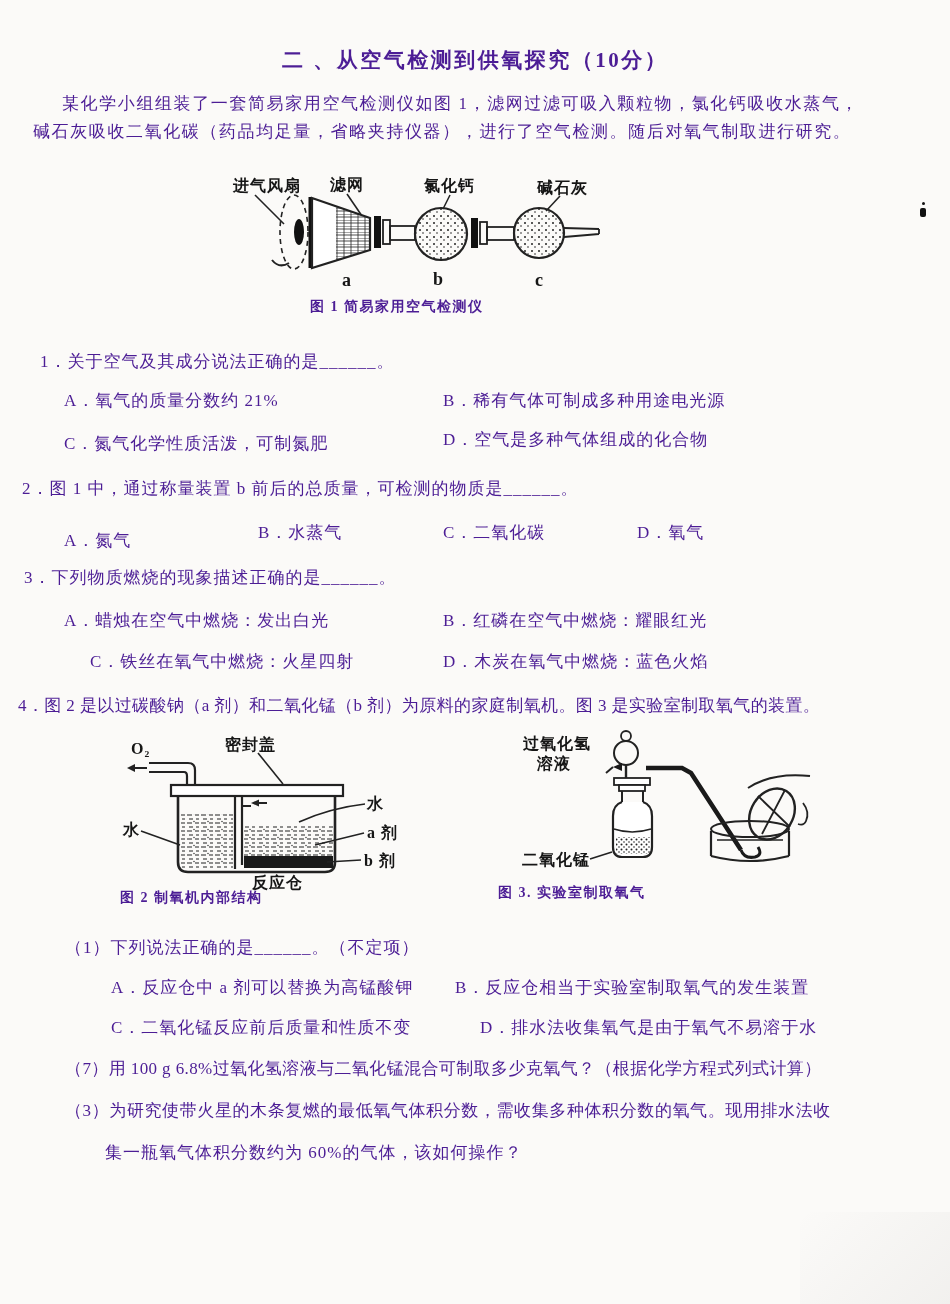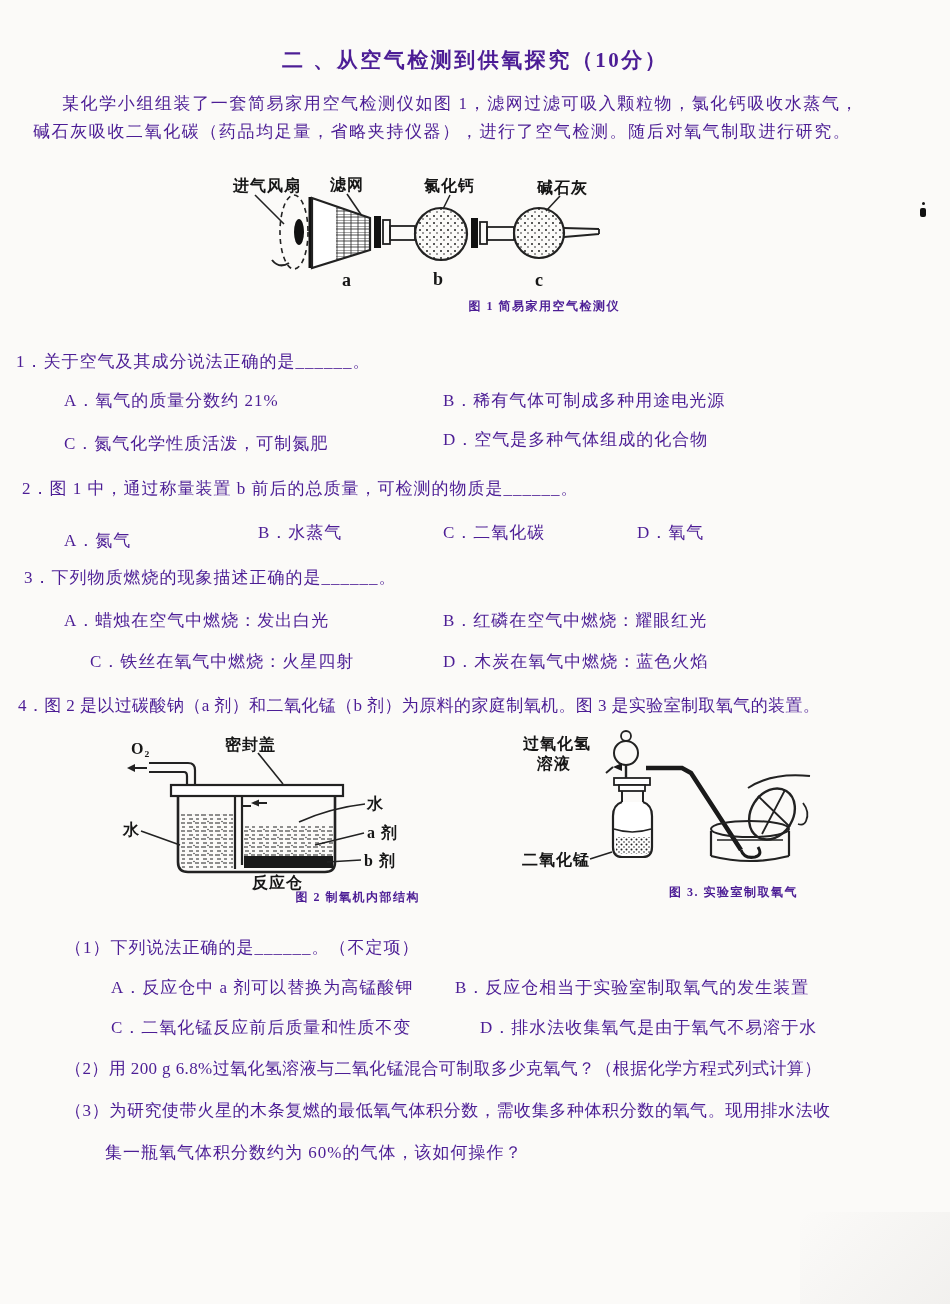--- a/index.html
+++ b/index.html
@@ -9,21 +9,21 @@
     font-family:"Liberation Serif","DejaVu Serif",serif;
     color:#4c1d95;
   }
   .abs{position:absolute;white-space:nowrap;}
   .title{
     left:0;top:46px;width:950px;text-align:center;
     font-size:21px;font-weight:700;letter-spacing:2.5px;
   }
   .body-t{font-size:17px;font-weight:400;letter-spacing:1px;}
   .intro{letter-spacing:1.6px;}
-  .caption{font-size:12px;font-weight:700;letter-spacing:1.5px;text-align:right;}
+  .caption{font-size:14px;font-weight:700;letter-spacing:1.5px;text-align:left;}
   svg{position:absolute;}
   svg text{font-family:"Liberation Serif","DejaVu Serif",serif;font-weight:700;fill:#161616;}
   .lbl{font-size:16px;letter-spacing:1px;}
   .lit{font-size:18px;}
   .speck{position:absolute;background:#111;border-radius:2px;}
   .shadow1{position:absolute;left:800px;top:1212px;width:150px;height:92px;
     background:linear-gradient(135deg,rgba(0,0,0,0) 0%,rgba(60,55,50,0.05) 100%);}
 </style>
 </head>
 <body>
@@ -87,21 +87,21 @@
     <g>
       <path d="M342,56 L377,57 M342,65 L377,62 M377,57 L377,62" fill="none" stroke="#222" stroke-width="1.8"></path>
     </g>
 
     <text class="lit" x="120" y="114">a</text>
     <text class="lit" x="211" y="113">b</text>
     <text class="lit" x="313" y="114">c</text>
   </svg>
   <div class="abs caption" style="left:310px;top:298px;width:310px;">图 1  简易家用空气检测仪</div>
 
-  <div class="abs body-t" style="left:16px;top:350px;text-align:right;">1．关于空气及其成分说法正确的是______。</div>
+  <div class="abs body-t" style="left:40px;top:350px;text-align:right;">1．关于空气及其成分说法正确的是______。</div>
   <div class="abs body-t" style="left:64px;top:389px;">A．氧气的质量分数约 21%</div>
   <div class="abs body-t" style="left:443px;top:389px;">B．稀有气体可制成多种用途电光源</div>
   <div class="abs body-t" style="left:64px;top:432px;">C．氮气化学性质活泼，可制氮肥</div>
   <div class="abs body-t" style="left:443px;top:428px;">D．空气是多种气体组成的化合物</div>
 
   <div class="abs body-t" style="left:22px;top:477px;">2．图 1 中，通过称量装置 b 前后的总质量，可检测的物质是______。</div>
   <div class="abs body-t" style="left:64px;top:521px;margin-top:8px;">A．氮气</div>
   <div class="abs body-t" style="left:258px;top:521px;text-align:center;">B．水蒸气</div>
   <div class="abs body-t" style="left:443px;top:521px;">C．二氧化碳</div>
   <div class="abs body-t" style="left:637px;top:521px;">D．氧气</div>
@@ -214,21 +214,21 @@
     </g>
   </svg>
   <div class="abs caption" style="left:498px;top:884px;width:300px;">图 3. 实验室制取氧气</div>
 
   <div class="abs body-t" style="left:65px;top:936px;">（1）下列说法正确的是______。（不定项）</div>
   <div class="abs body-t" style="left:111px;top:976px;">A．反应仓中 a 剂可以替换为高锰酸钾</div>
   <div class="abs body-t" style="left:455px;top:976px;">B．反应仓相当于实验室制取氧气的发生装置</div>
   <div class="abs body-t" style="left:111px;top:1016px;">C．二氧化锰反应前后质量和性质不变</div>
   <div class="abs body-t" style="left:455px;top:1016px;margin-left:25px;">D．排水法收集氧气是由于氧气不易溶于水</div>
 
-  <div class="abs body-t" style="left:65px;top:1057px;letter-spacing:0.4px;">（2）用 200 g 6.8%过氧化氢溶液与二氧化锰混合可制取多少克氧气？（根据化学方程式列式计算）</div>
+  <div class="abs body-t" style="left:65px;top:1057px;letter-spacing:0.4px;">（7）用 100 g 6.8%过氧化氢溶液与二氧化锰混合可制取多少克氧气？（根据化学方程式列式计算）</div>
 
   <div class="abs body-t" style="left:65px;top:1099px;letter-spacing:0.6px;">（3）为研究使带火星的木条复燃的最低氧气体积分数，需收集多种体积分数的氧气。现用排水法收</div>
   <div class="abs body-t" style="left:105px;top:1141px;">集一瓶氧气体积分数约为 60%的气体，该如何操作？</div>
 
   <div class="speck" style="left:920px;top:208px;width:6px;height:9px;"></div>
   <div class="speck" style="left:922px;top:202px;width:3px;height:3px;"></div>
   <div class="shadow1"></div>
 
 </div>
 

